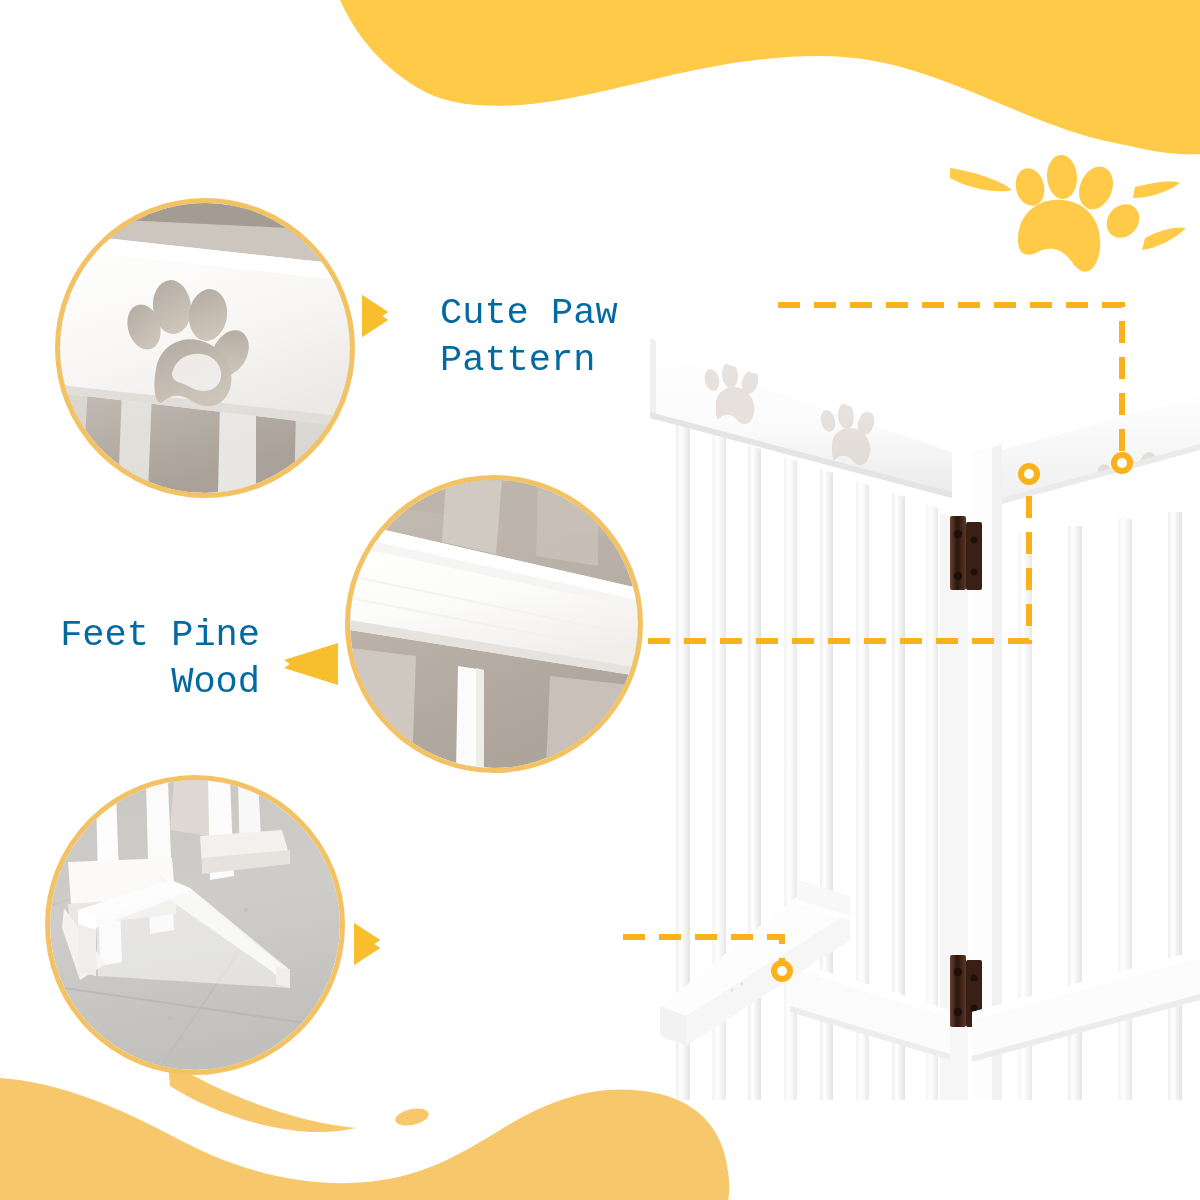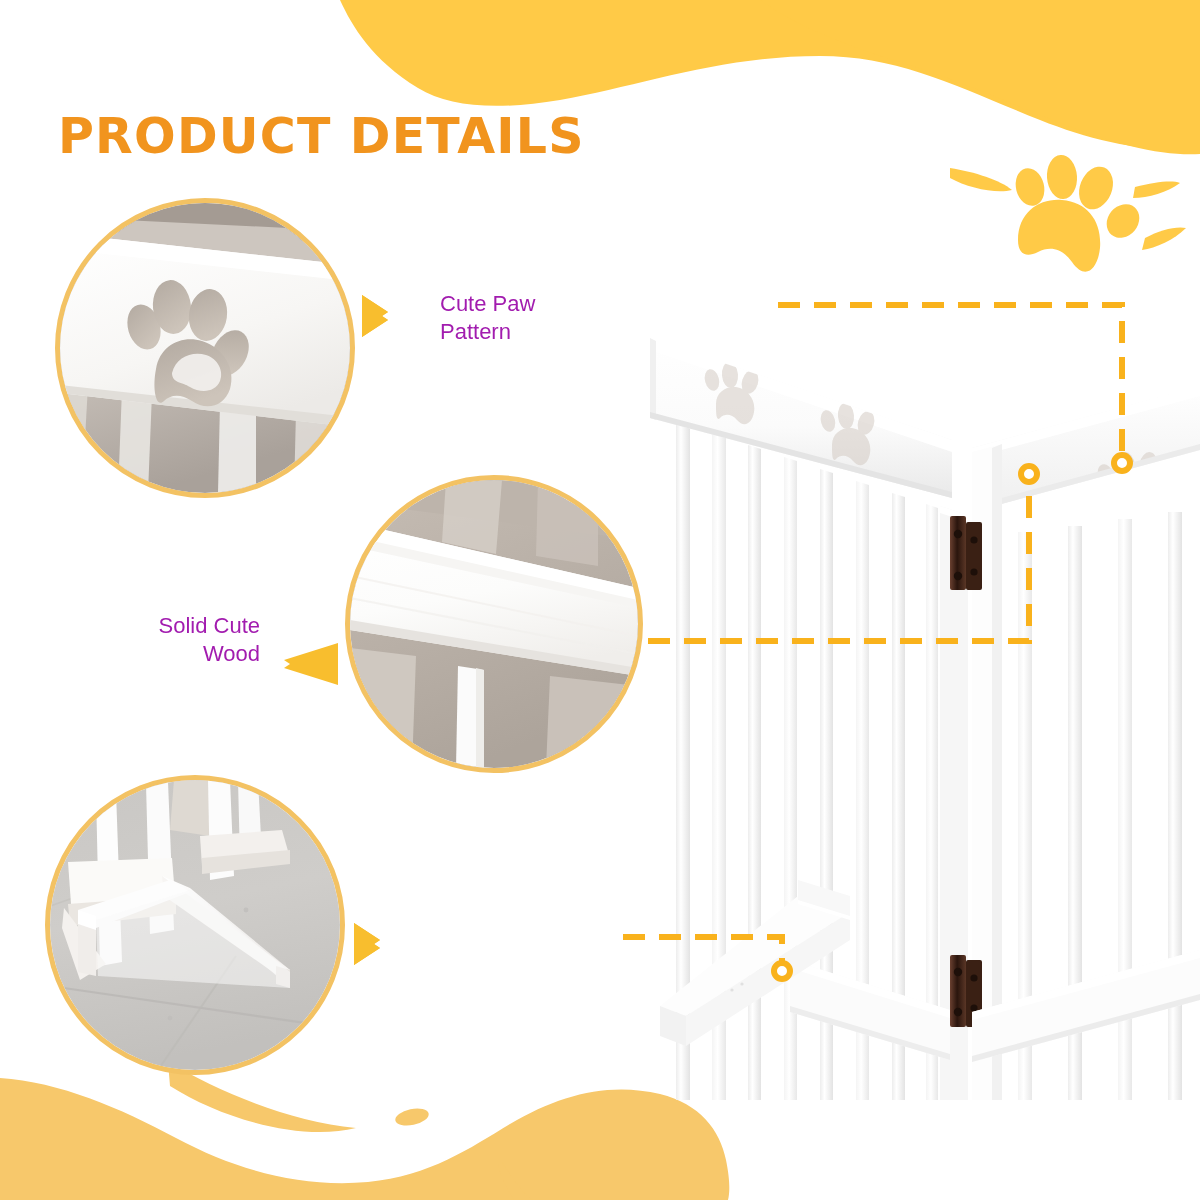--- a/index.html
+++ b/index.html
@@ -30,24 +30,24 @@
     border:5px solid #F3C263;
     overflow:hidden;
     background:#f2f0ee;
     box-sizing:border-box;
   }
   .photo-inner{position:absolute;inset:0;overflow:hidden;border-radius:50%;}
 
   
   .callout-label{
     position:absolute;
-    font-family:Liberation Sans, sans-serif;
-    font-size:22px;
+    font-family:Liberation Mono, monospace;
+    font-size:37px;
     line-height:1.28;
-    color:#a21caf;
+    color:#0369a1;
     white-space:pre-line;
   }
   .label-left{text-align:right;}
   .label-right{text-align:left;}
 
   
   .dart{position:absolute;}
 
   
   .product-photo{position:absolute;}
@@ -86,21 +86,20 @@
     <path d="M 0 1078 C 60 1082 120 1108 176 1138 C 236 1170 300 1188 368 1182
              C 430 1176 470 1148 510 1124 C 560 1094 610 1082 660 1094
              C 700 1104 720 1130 726 1160 C 730 1180 730 1192 728 1200
              L 0 1200 Z" fill="#F7C86B"></path>
 
     <path d="M 168 1062 C 220 1092 290 1122 356 1128 C 300 1142 220 1118 170 1086 Z" fill="#F7C86B"></path>
     <ellipse cx="412" cy="1117" rx="17" ry="8" transform="rotate(-12 412 1117)" fill="#F7C86B"></ellipse>
     <path d="M 502 1162 C 512 1178 524 1194 532 1200 L 514 1200 C 506 1188 500 1174 498 1164 Z" fill="#F7C86B"></path>
   </svg>
 
-  <div class="page-title">PRODUCT DETAILS</div>
 
   <svg class="product-photo" style="left:620px;top:300px;" width="580" height="800" viewBox="0 0 580 800">
     <defs>
       <linearGradient id="railA" x1="0" y1="0" x2="0" y2="1">
         <stop offset="0" stop-color="#ffffff"></stop>
         <stop offset="0.55" stop-color="#fbfbfb"></stop>
         <stop offset="1" stop-color="#e9e9e9"></stop>
       </linearGradient>
       <linearGradient id="railB" x1="0" y1="0" x2="0" y2="1">
         <stop offset="0" stop-color="#ffffff"></stop>
@@ -313,21 +312,21 @@
       <polygon points="0,140 288,188 288,196 0,150" fill="#e6e3df"></polygon>
 
       <polyline points="0,96 288,156" stroke="#f2f0ee" stroke-width="2" fill="none" opacity="0.8"></polyline>
       <polyline points="0,118 288,174" stroke="#f1efec" stroke-width="2" fill="none" opacity="0.7"></polyline>
 
       <polygon points="108,186 134,190 134,288 106,288" fill="#fbfbfb"></polygon>
       <polygon points="126,188 134,190 134,288 126,288" fill="#eeedea"></polygon>
     </svg>
   </div>
 
-  <div class="callout-label label-left" style="left:40px;top:612px;width:220px;">Solid Cute
+  <div class="callout-label label-left" style="left:40px;top:612px;width:220px;">Feet Pine
 Wood</div>
   <svg class="dart" style="left:282px;top:640px;" width="58" height="48" viewBox="0 0 58 48">
     <path d="M 2 3 L 2 45 L 56 28 L 50 24 L 56 20 Z" fill="#F8BE2E" transform="scale(-1,1) translate(-58,0)"></path>
   </svg>
 
   <div class="photo-circle" style="left:45px;top:775px;width:300px;height:300px;">
     <svg class="photo-inner" width="290" height="290" viewBox="0 0 290 290" preserveAspectRatio="xMidYMid slice">
       <defs>
         <linearGradient id="p3floor" x1="0" y1="0" x2="0.2" y2="1">
           <stop offset="0" stop-color="#c9c7c4"></stop>

